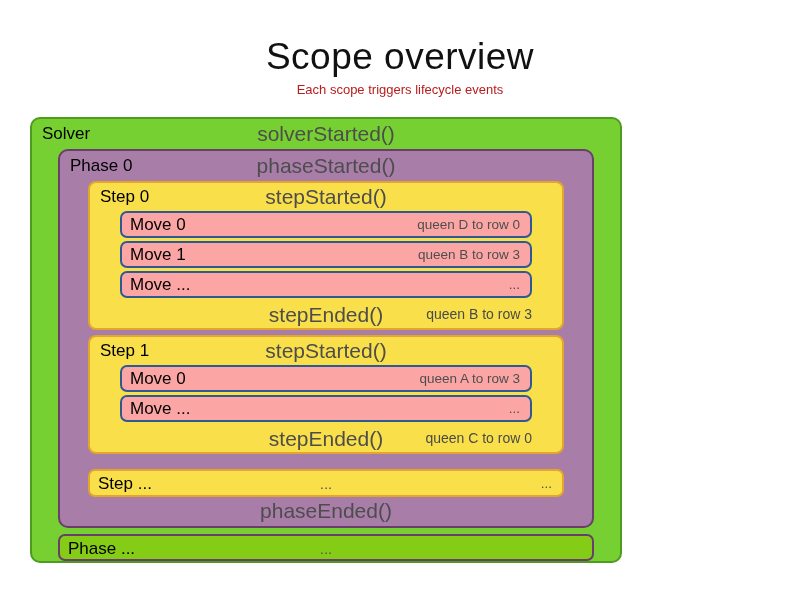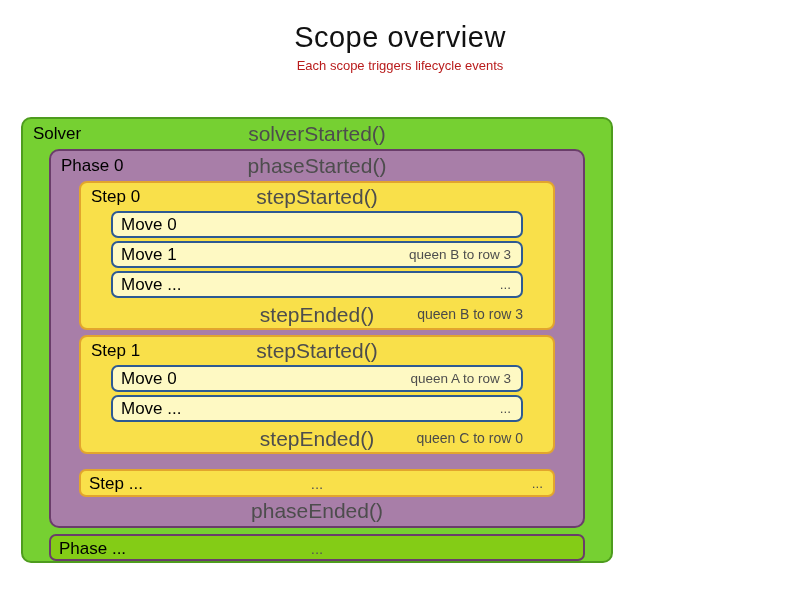--- a/index.html
+++ b/index.html
@@ -6,34 +6,34 @@
     margin: 0;
     padding: 0;
     width: 800px;
     height: 600px;
     background: #ffffff;
     overflow: hidden;
     font-family: "Liberation Sans", sans-serif;
   }
   .title {
     text-align: center;
-    font-size: 29px;
+    font-size: 37px;
     color: #111111;
-    padding-top: 21px;
+    padding-top: 36px;
     letter-spacing: 0.5px;
   }
   .subtitle {
     text-align: center;
     font-size: 13px;
     color: #b91c1c;
     margin-top: 4px;
   }
   .solver-box {
     position: absolute;
-    left: 21px;
+    left: 30px;
     top: 117px;
     width: 592px;
     box-sizing: border-box;
     background: #76d032;
     border: 2px solid #4e9c1e;
     border-radius: 10px;
   }
   .phase-box {
     margin: 0 26px;
     box-sizing: border-box;
@@ -70,21 +70,21 @@
     font-size: 21px;
     color: #4d4d4d;
     white-space: nowrap;
   }
   .move-row {
     position: relative;
     height: 27px;
     line-height: 23px;
     box-sizing: border-box;
     margin: 0 30px 3px 30px;
-    background: #fef9c3;
+    background: #fca5a5;
     border: 2px solid #2d5a93;
     border-radius: 7px;
   }
   .move-label {
     position: absolute;
     left: 8px;
     font-size: 17px;
     color: #000000;
     white-space: nowrap;
   }
@@ -170,20 +170,21 @@
         <span class="lifecycle">phaseStarted()</span>
       </div>
 
       <div class="step-box">
         <div class="scope-header step-h">
           <span class="scope-label">Step 0</span>
           <span class="lifecycle">stepStarted()</span>
         </div>
         <div class="move-row">
           <span class="move-label">Move 0</span>
+          <span class="move-annotation">queen D to row 0</span>
         </div>
         <div class="move-row">
           <span class="move-label">Move 1</span>
           <span class="move-annotation">queen B to row 3</span>
         </div>
         <div class="move-row">
           <span class="move-label">Move ...</span>
           <span class="move-annotation">...</span>
         </div>
         <div class="scope-footer">

